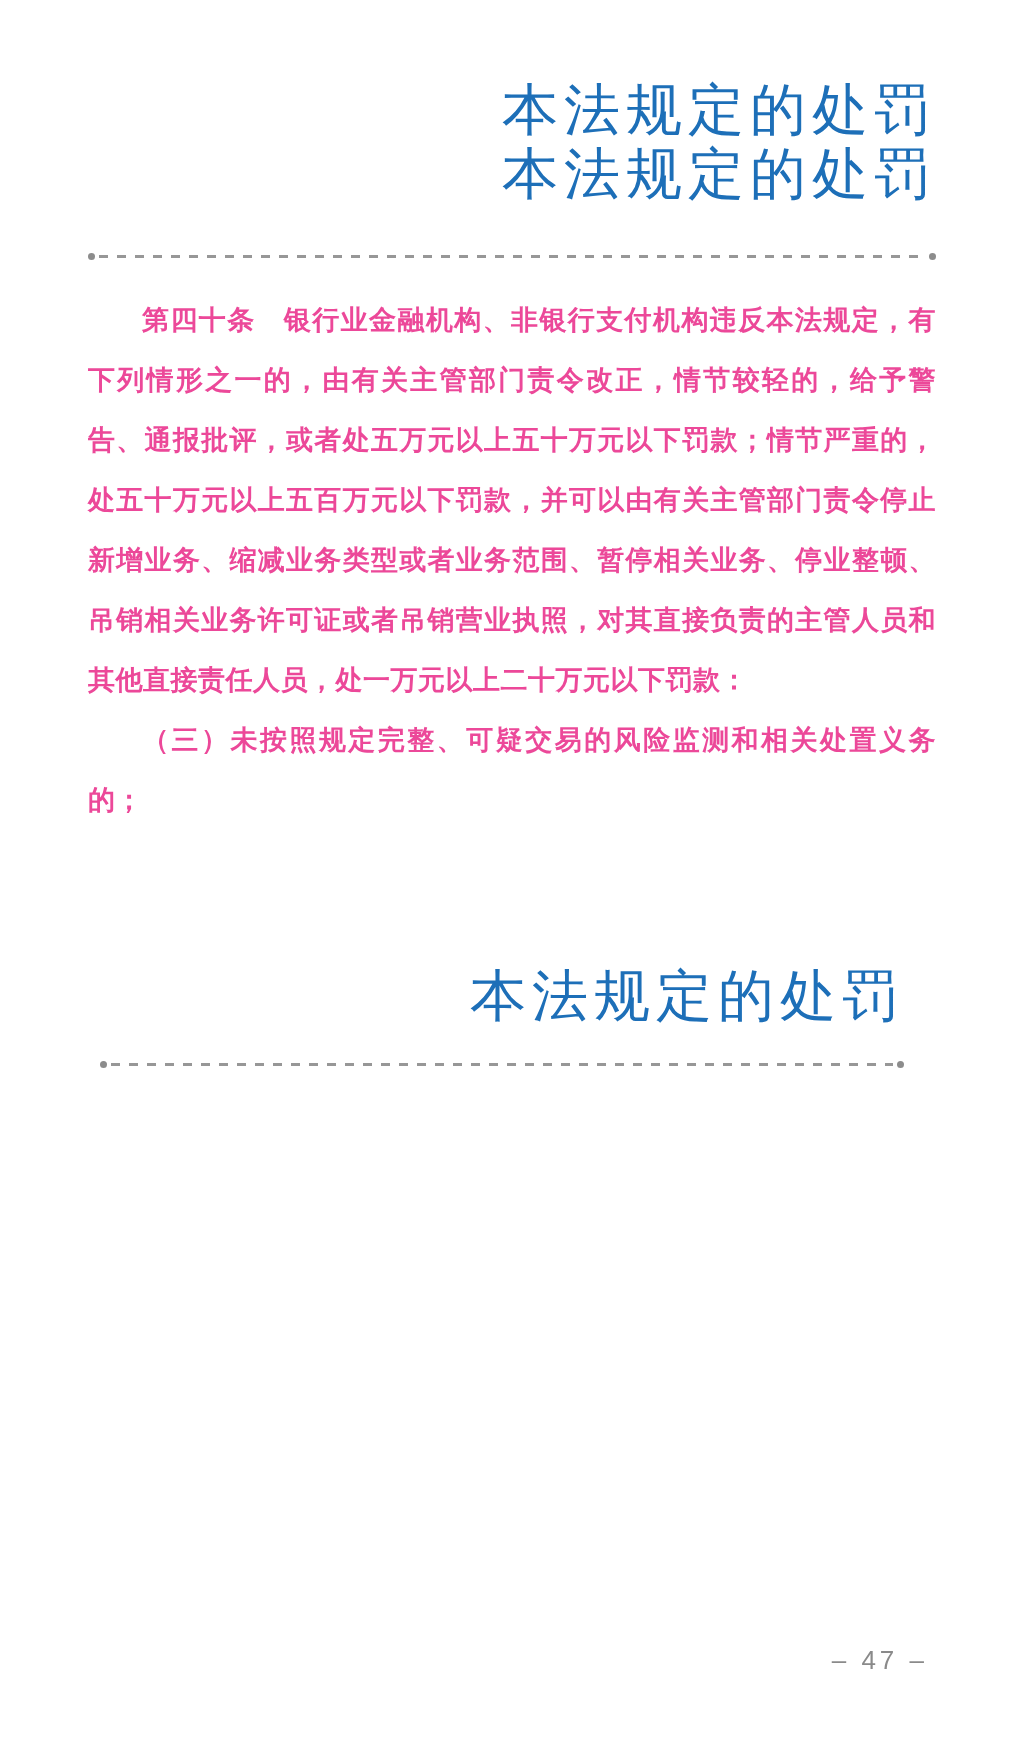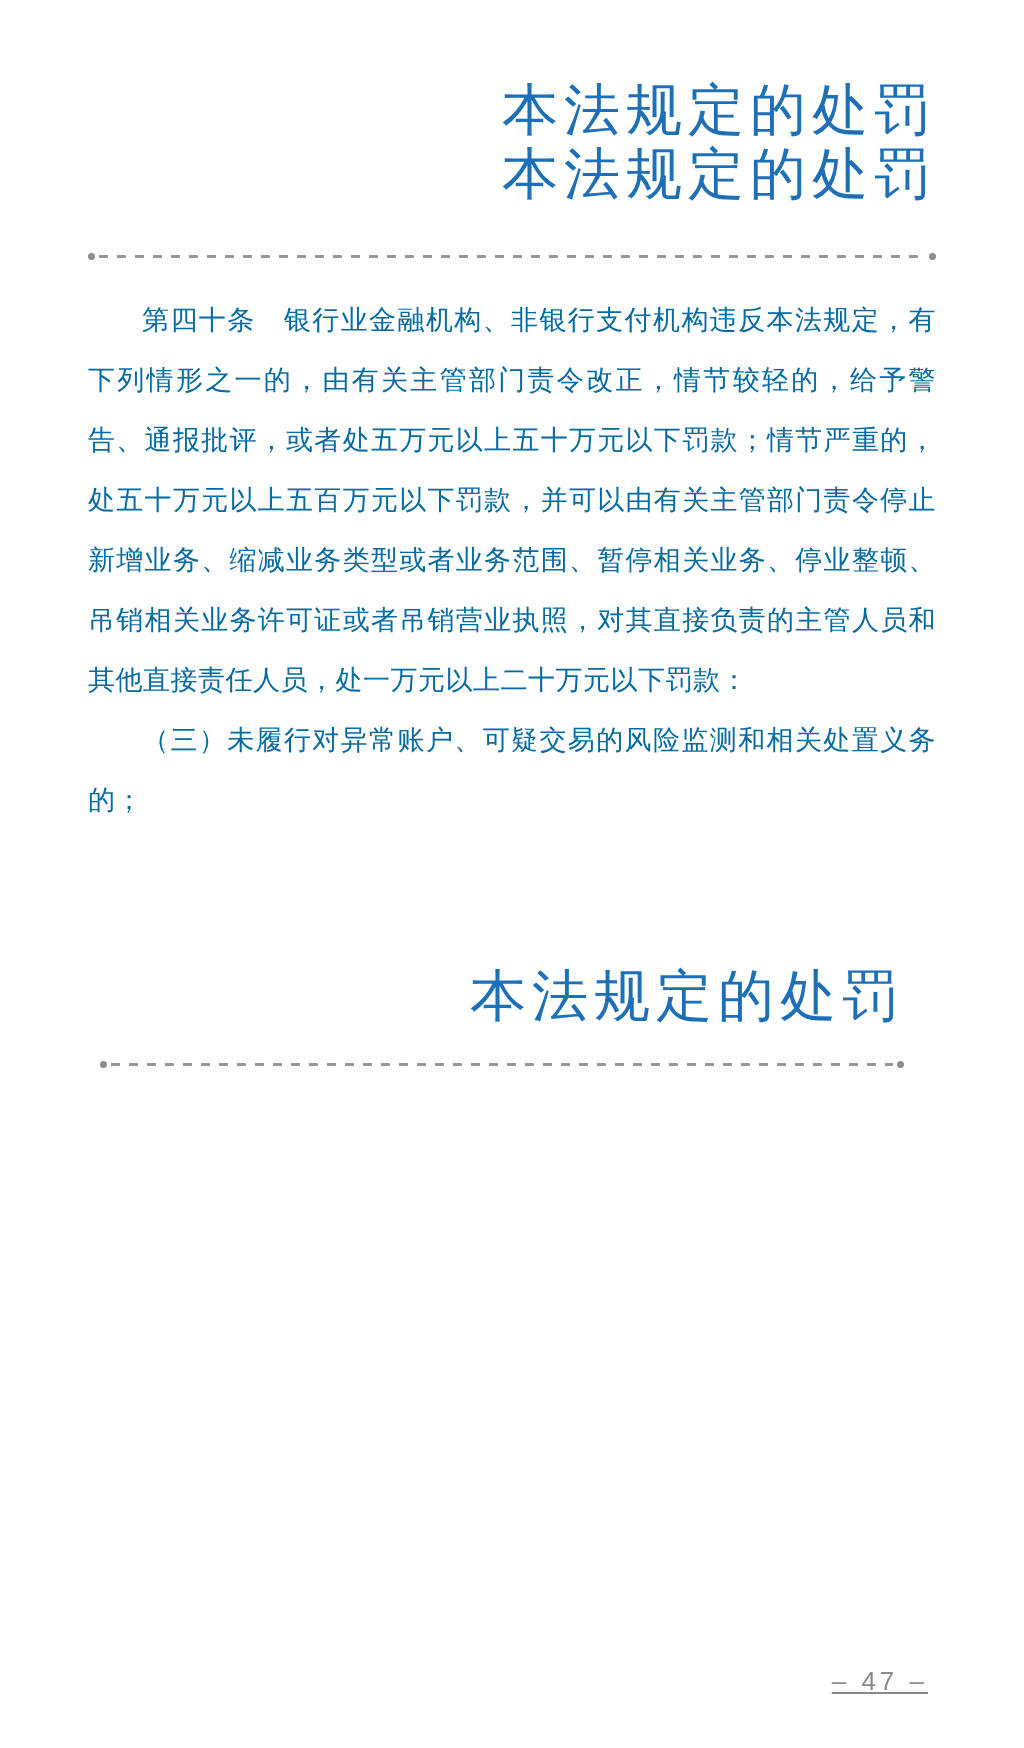--- a/index.html
+++ b/index.html
@@ -67,36 +67,35 @@
     );
   }
   .body-text {
     margin-top: 30px;
   }
   #section-2 .body-text {
     margin-top: 38px;
   }
   .body-para {
     margin: 0;
-    color: #0369a1;
+    color: #ec4899;
     font-size: 27px;
     line-height: 60px;
     letter-spacing: 0.5px;
     text-align: justify;
     text-indent: 2em;
-    font-weight: 400;
+    font-weight: 700;
   }
   .page-number {
     position: absolute;
     right: 96px;
-    bottom: 51px;
+    bottom: 72px;
     color: #8a8a8a;
     font-size: 26px;
     letter-spacing: 4px;
-    text-decoration: underline;
   }
 </style>
 </head>
 <body>
 
 <div class="page">
   <div class="content">
 
     <section id="section-1">
       <h1 class="section-heading">
@@ -105,21 +104,21 @@
       </h1>
 
       <div class="divider">
         <span class="dot"></span>
         <span class="dash-line"></span>
         <span class="dot"></span>
       </div>
 
       <div class="body-text">
         <p class="body-para">第四十条　银行业金融机构、非银行支付机构违反本法规定，有下列情形之一的，由有关主管部门责令改正，情节较轻的，给予警告、通报批评，或者处五万元以上五十万元以下罚款；情节严重的，处五十万元以上五百万元以下罚款，并可以由有关主管部门责令停止新增业务、缩减业务类型或者业务范围、暂停相关业务、停业整顿、吊销相关业务许可证或者吊销营业执照，对其直接负责的主管人员和其他直接责任人员，处一万元以上二十万元以下罚款：</p>
-        <p class="body-para">（三）未履行对异常账户、可疑交易的风险监测和相关处置义务的；</p>
+        <p class="body-para">（三）未按照规定完整、可疑交易的风险监测和相关处置义务的；</p>
       </div>
     </section>
 
     <section id="section-2">
       <h1 class="section-heading">
         <span class="h-line">本法规定的处罚</span>
       </h1>
 
       <div class="divider">
         <span class="dot"></span>

